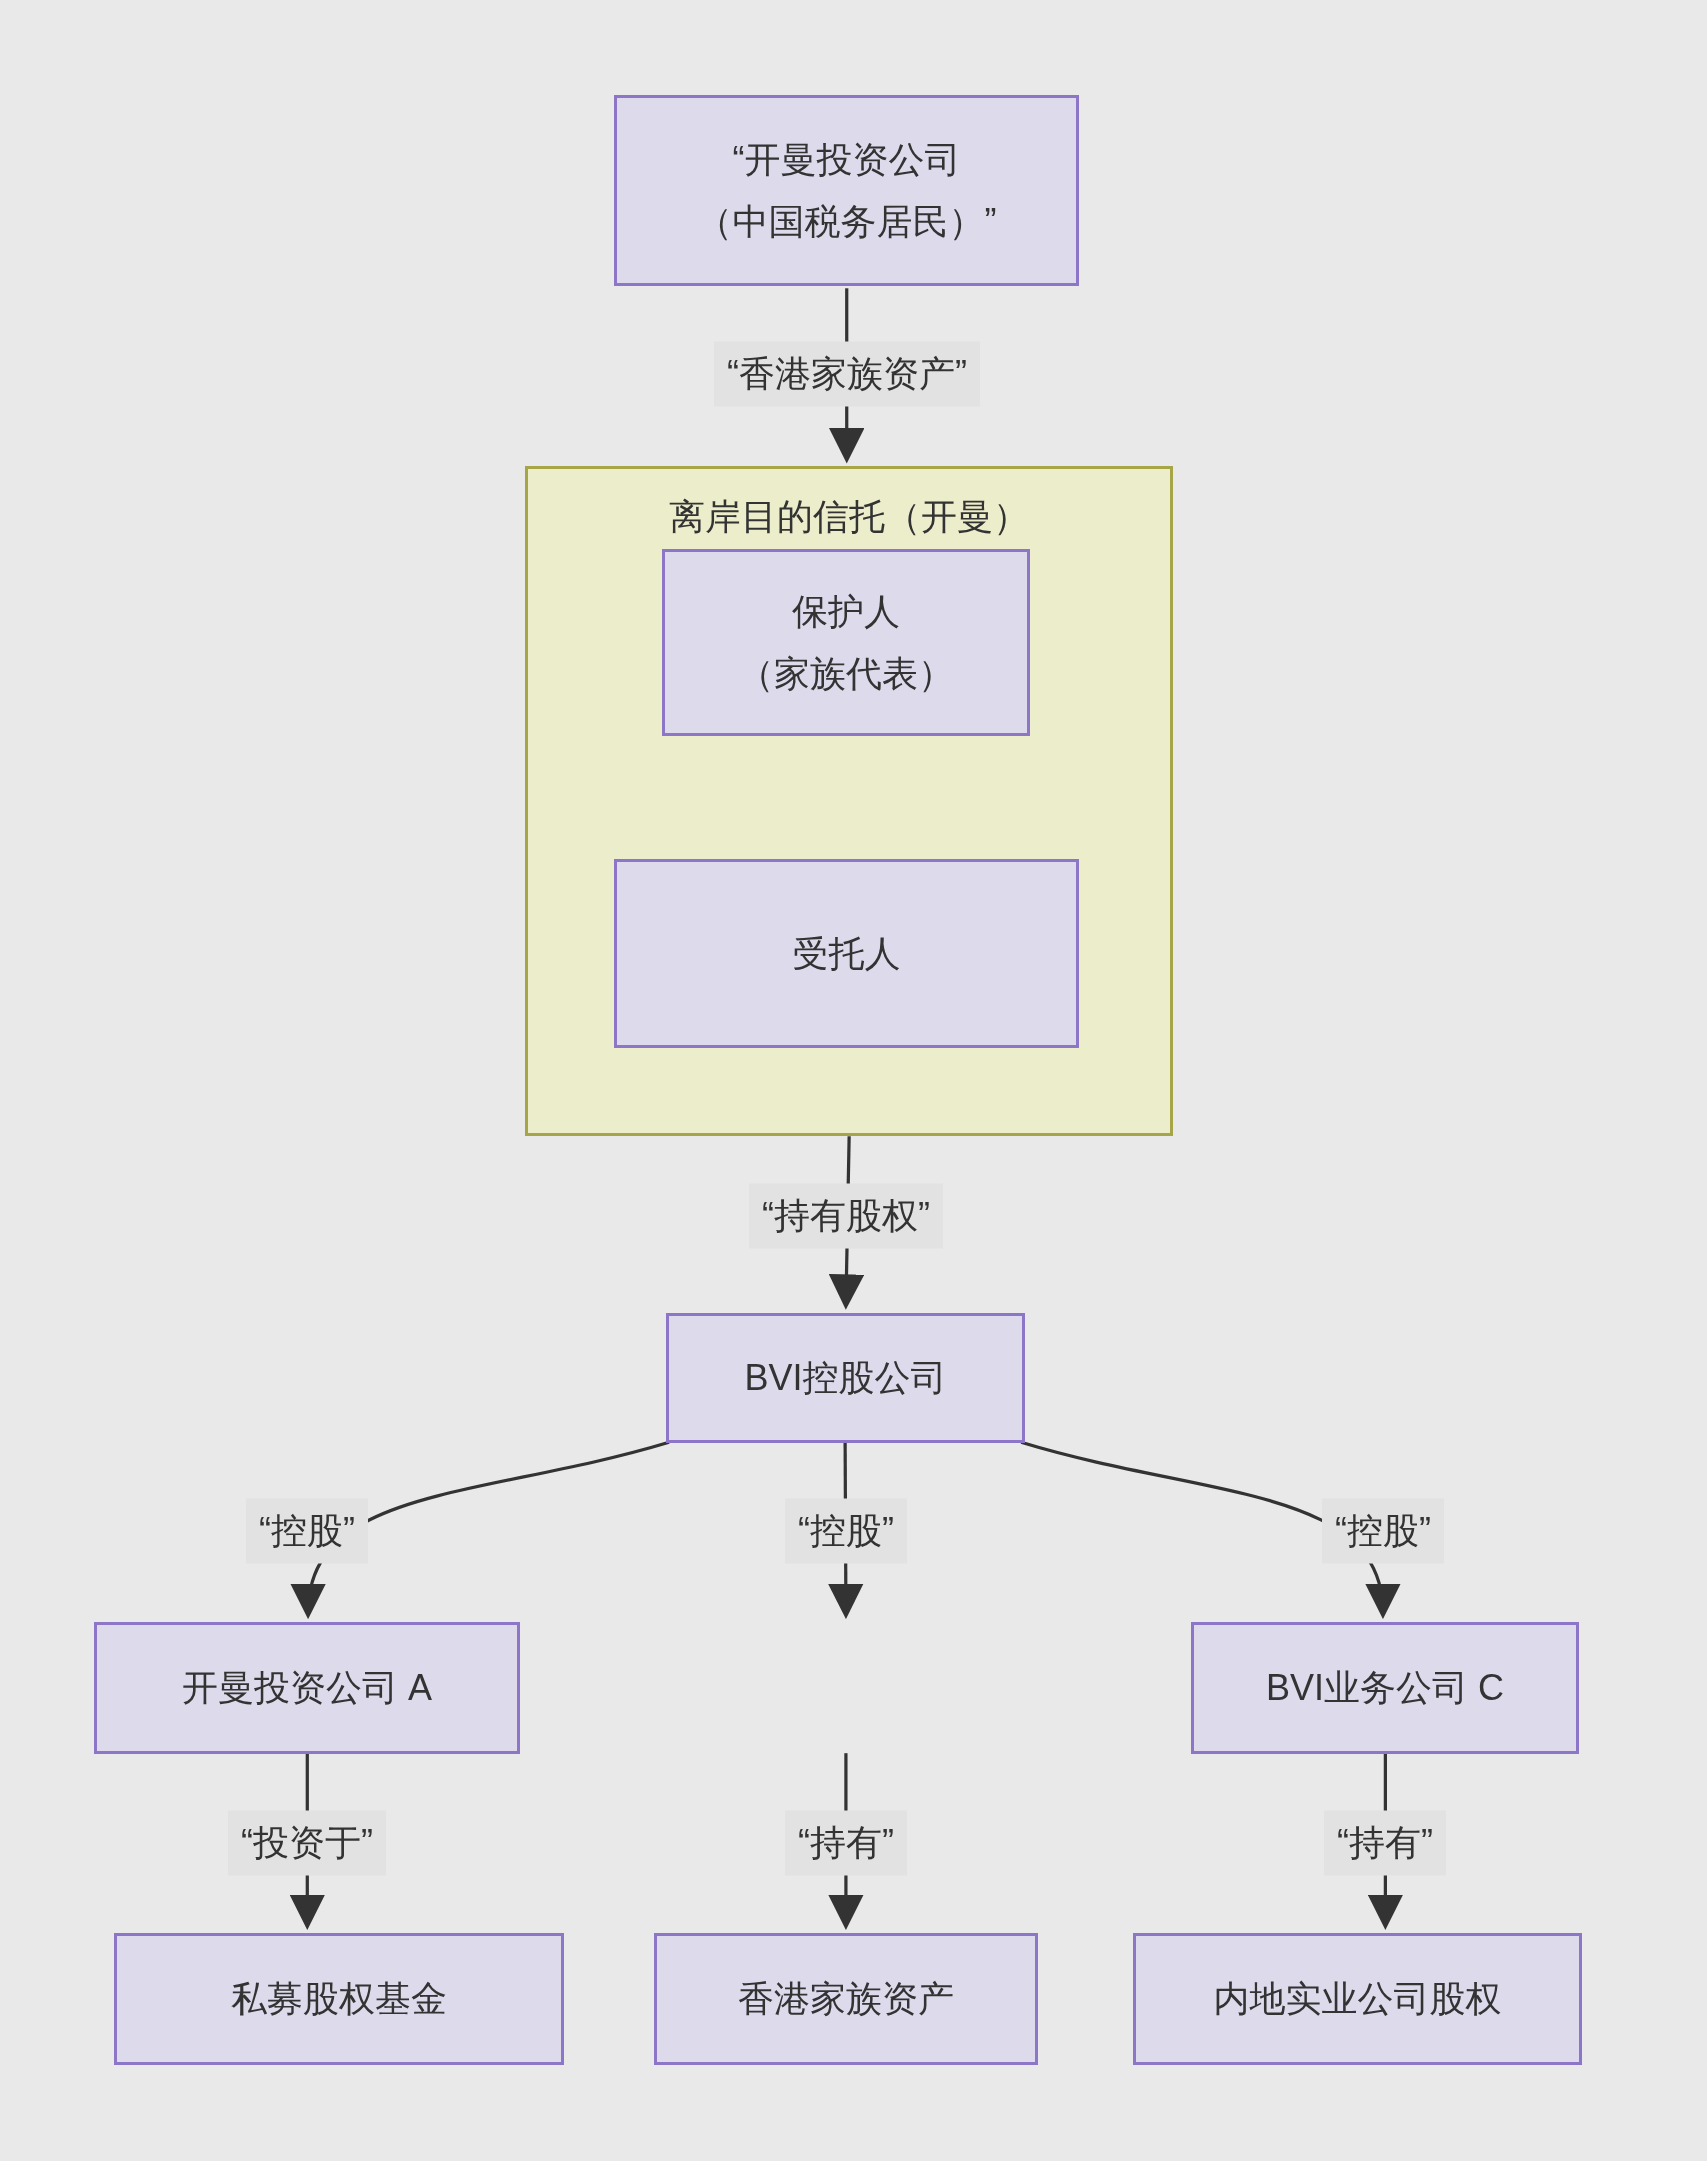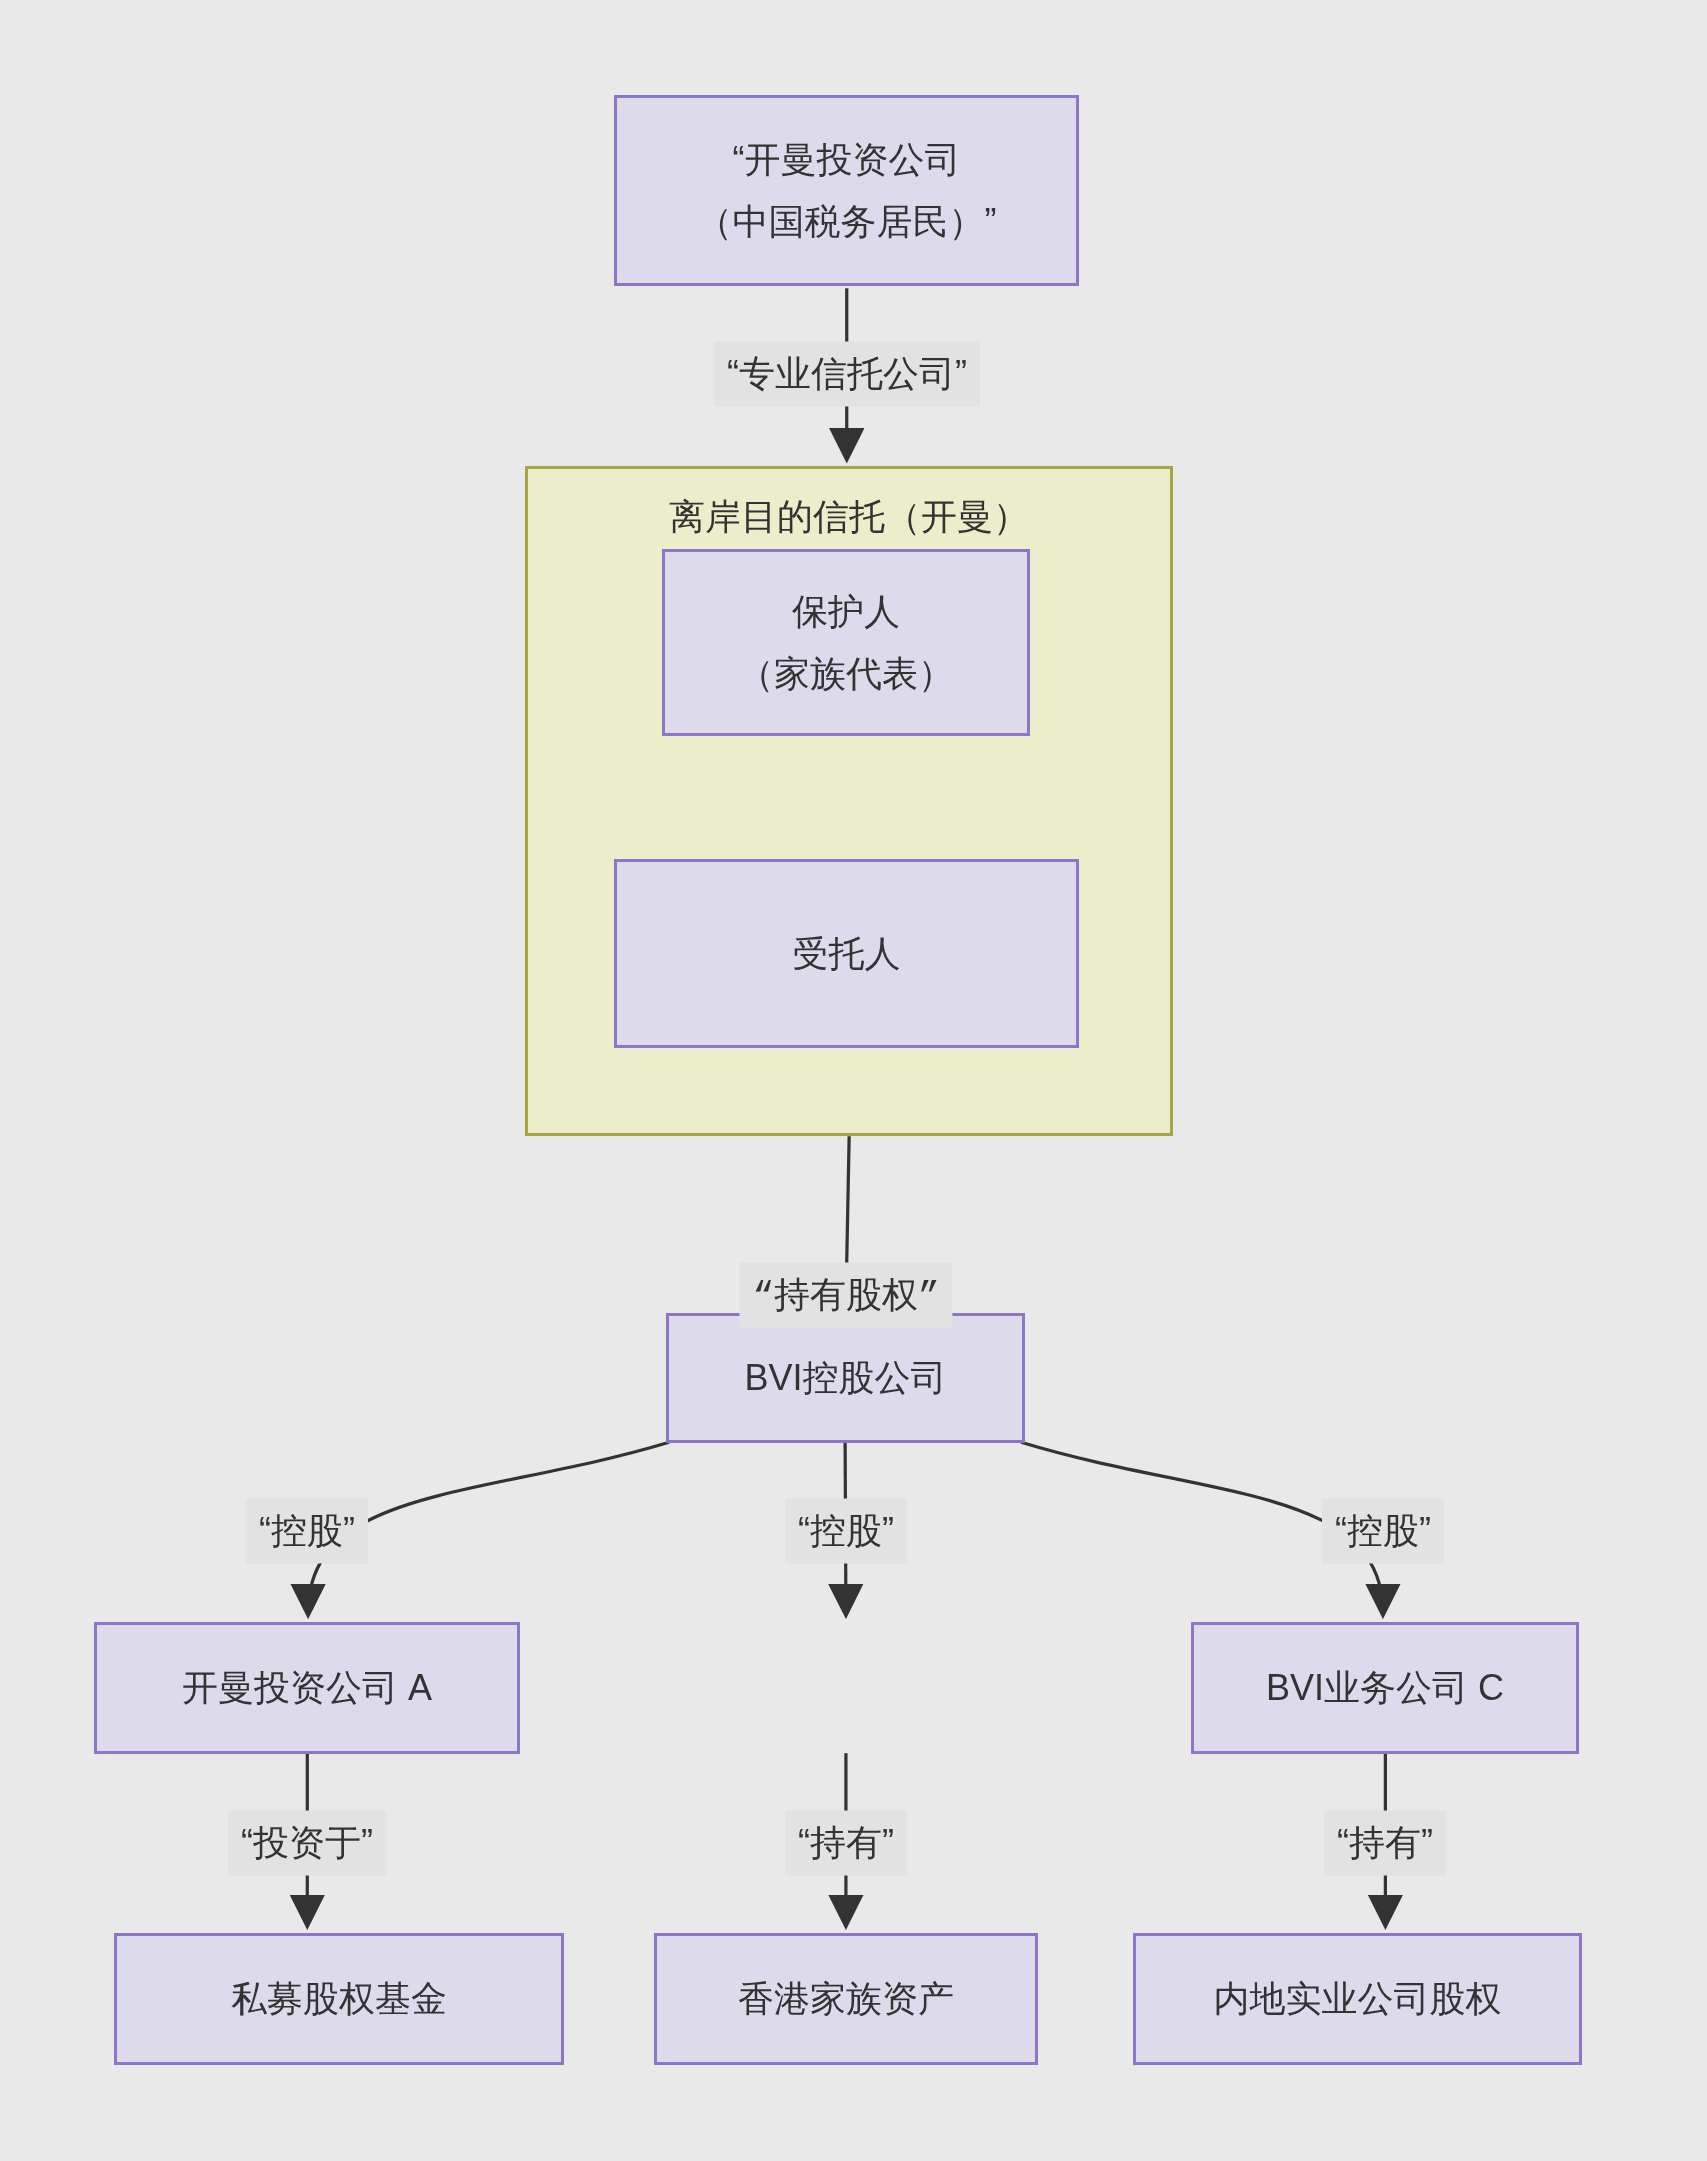--- a/index.html
+++ b/index.html
@@ -87,23 +87,23 @@
   </div>
 
   <div class="node" style="left:654px; top:1933px; width:384px; height:132px;">
     <span>香港家族资产</span>
   </div>
 
   <div class="node" style="left:1109px; top:1933px; width:449px; height:132px;margin-left:24px;">
     <span>内地实业公司股权</span>
   </div>
 
-  <div class="edge-label" style="left:847px; top:374px;">“专业信托公司”</div>
+  <div class="edge-label" style="left:847px; top:374px;">“香港家族资产”</div>
 
-  <div class="edge-label" style="left:846px; top:1295px;font-family:Liberation Mono, monospace;">“持有股权”</div>
+  <div class="edge-label" style="left:846px; top:1216px;">“持有股权”</div>
 
   <div class="edge-label" style="left:307px; top:1531px;">“控股”</div>
 
   <div class="edge-label" style="left:846px; top:1531px;">“控股”</div>
 
   <div class="edge-label" style="left:1383px; top:1531px;">“控股”</div>
 
   <div class="edge-label" style="left:307px; top:1843px;">“投资于”</div>
 
   <div class="edge-label" style="left:846px; top:1843px;">“持有”</div>

